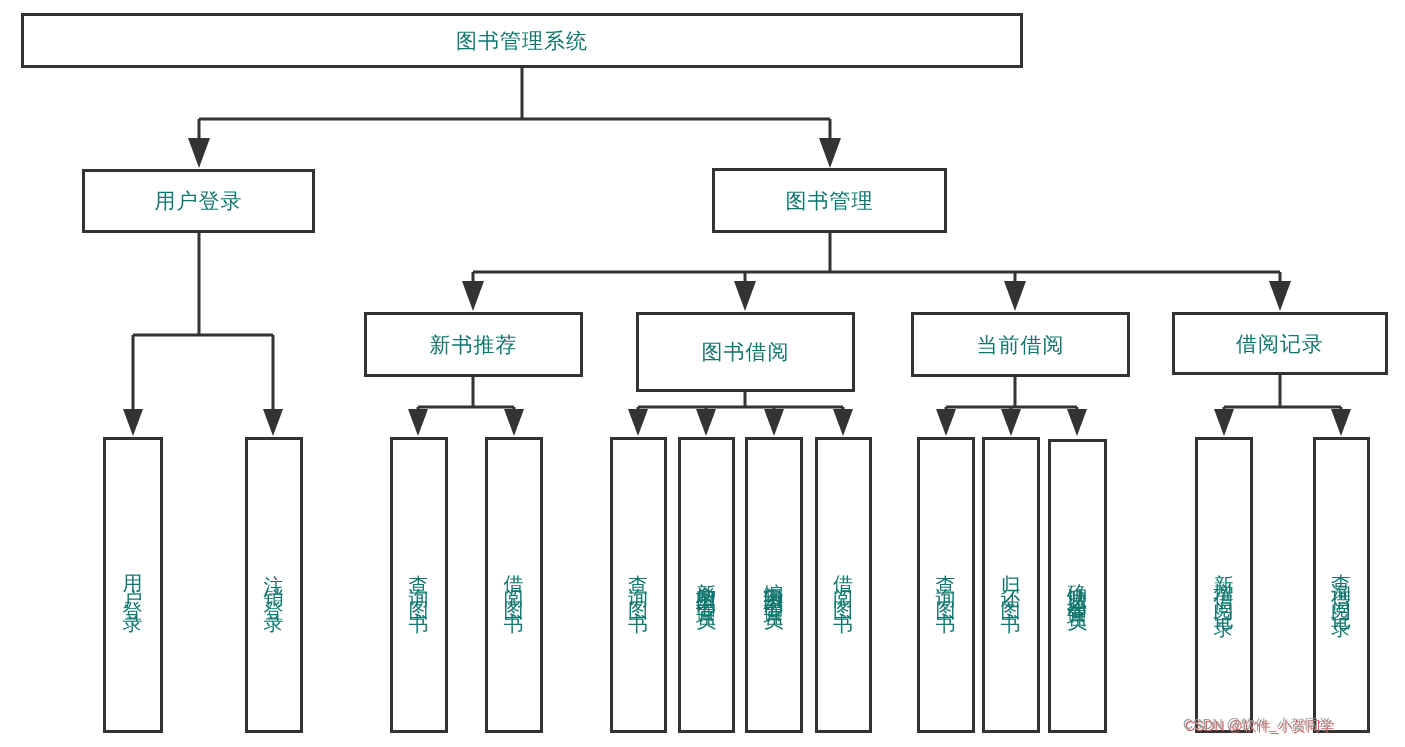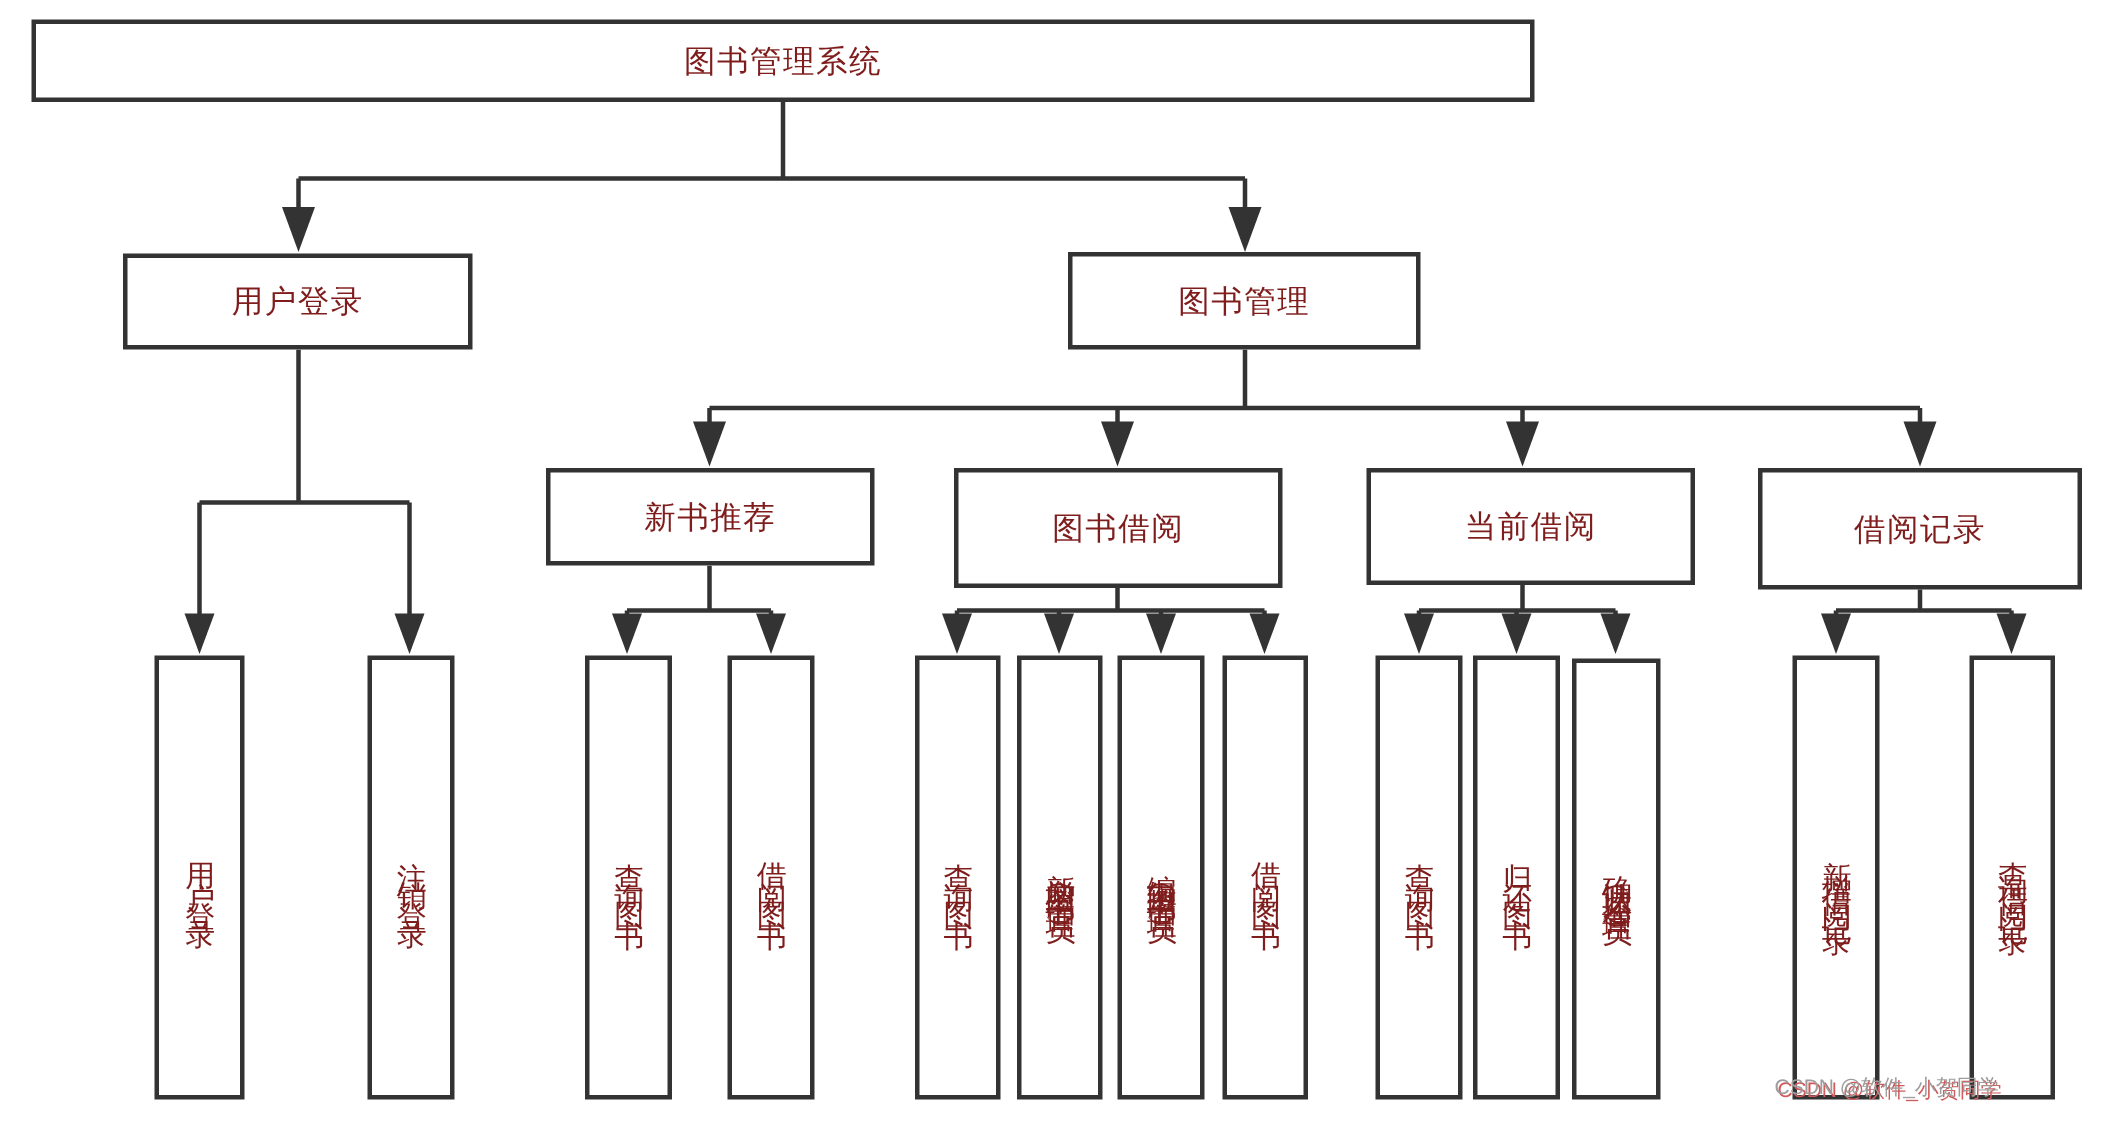--- a/index.html
+++ b/index.html
@@ -17,21 +17,21 @@
   svg.connectors {
     position: absolute;
     left: 0; top: 0;
     width: 1405px; height: 747px;
   }
   .node {
     position: absolute;
     box-sizing: border-box;
     border: 3px solid #333333;
     background: #ffffff;
-    color: #7f1d1d;
+    color: #0f766e;
     display: flex;
     align-items: center;
     justify-content: center;
     text-align: center;
   }
   .node.h { font-size: 21px; letter-spacing: 1px; }
   .node.v span {
     writing-mode: vertical-rl;
     text-orientation: mixed;
     font-size: 20px;
@@ -108,24 +108,24 @@
   <div class="node h" style="left:364px; top:312px; width:219px; height:65px;">
     <span>新书推荐</span>
   </div>
 
   <div class="node h" style="left:712px; top:168px; width:235px; height:65px;">
     <span>图书管理</span>
   </div>
   <div class="node h" style="left:636px; top:312px; width:219px; height:80px;">
     <span>图书借阅</span>
   </div>
-  <div class="node h" style="left:911px; top:312px; width:219px; height:78px;">
+  <div class="node h" style="left:911px; top:312px; width:219px; height:65px;">
     <span>当前借阅</span>
   </div>
-  <div class="node h" style="left:1172px; top:312px; width:216px; height:81px;">
+  <div class="node h" style="left:1172px; top:312px; width:216px; height:63px;">
     <span>借阅记录</span>
   </div>
 
   <div class="node v v4" style="left:103px; top:437px; width:60px; height:296px;">
     <span>用户登录</span>
   </div>
   <div class="node v v4" style="left:245px; top:437px; width:58px; height:296px;">
     <span>注销登录</span>
   </div>
 

